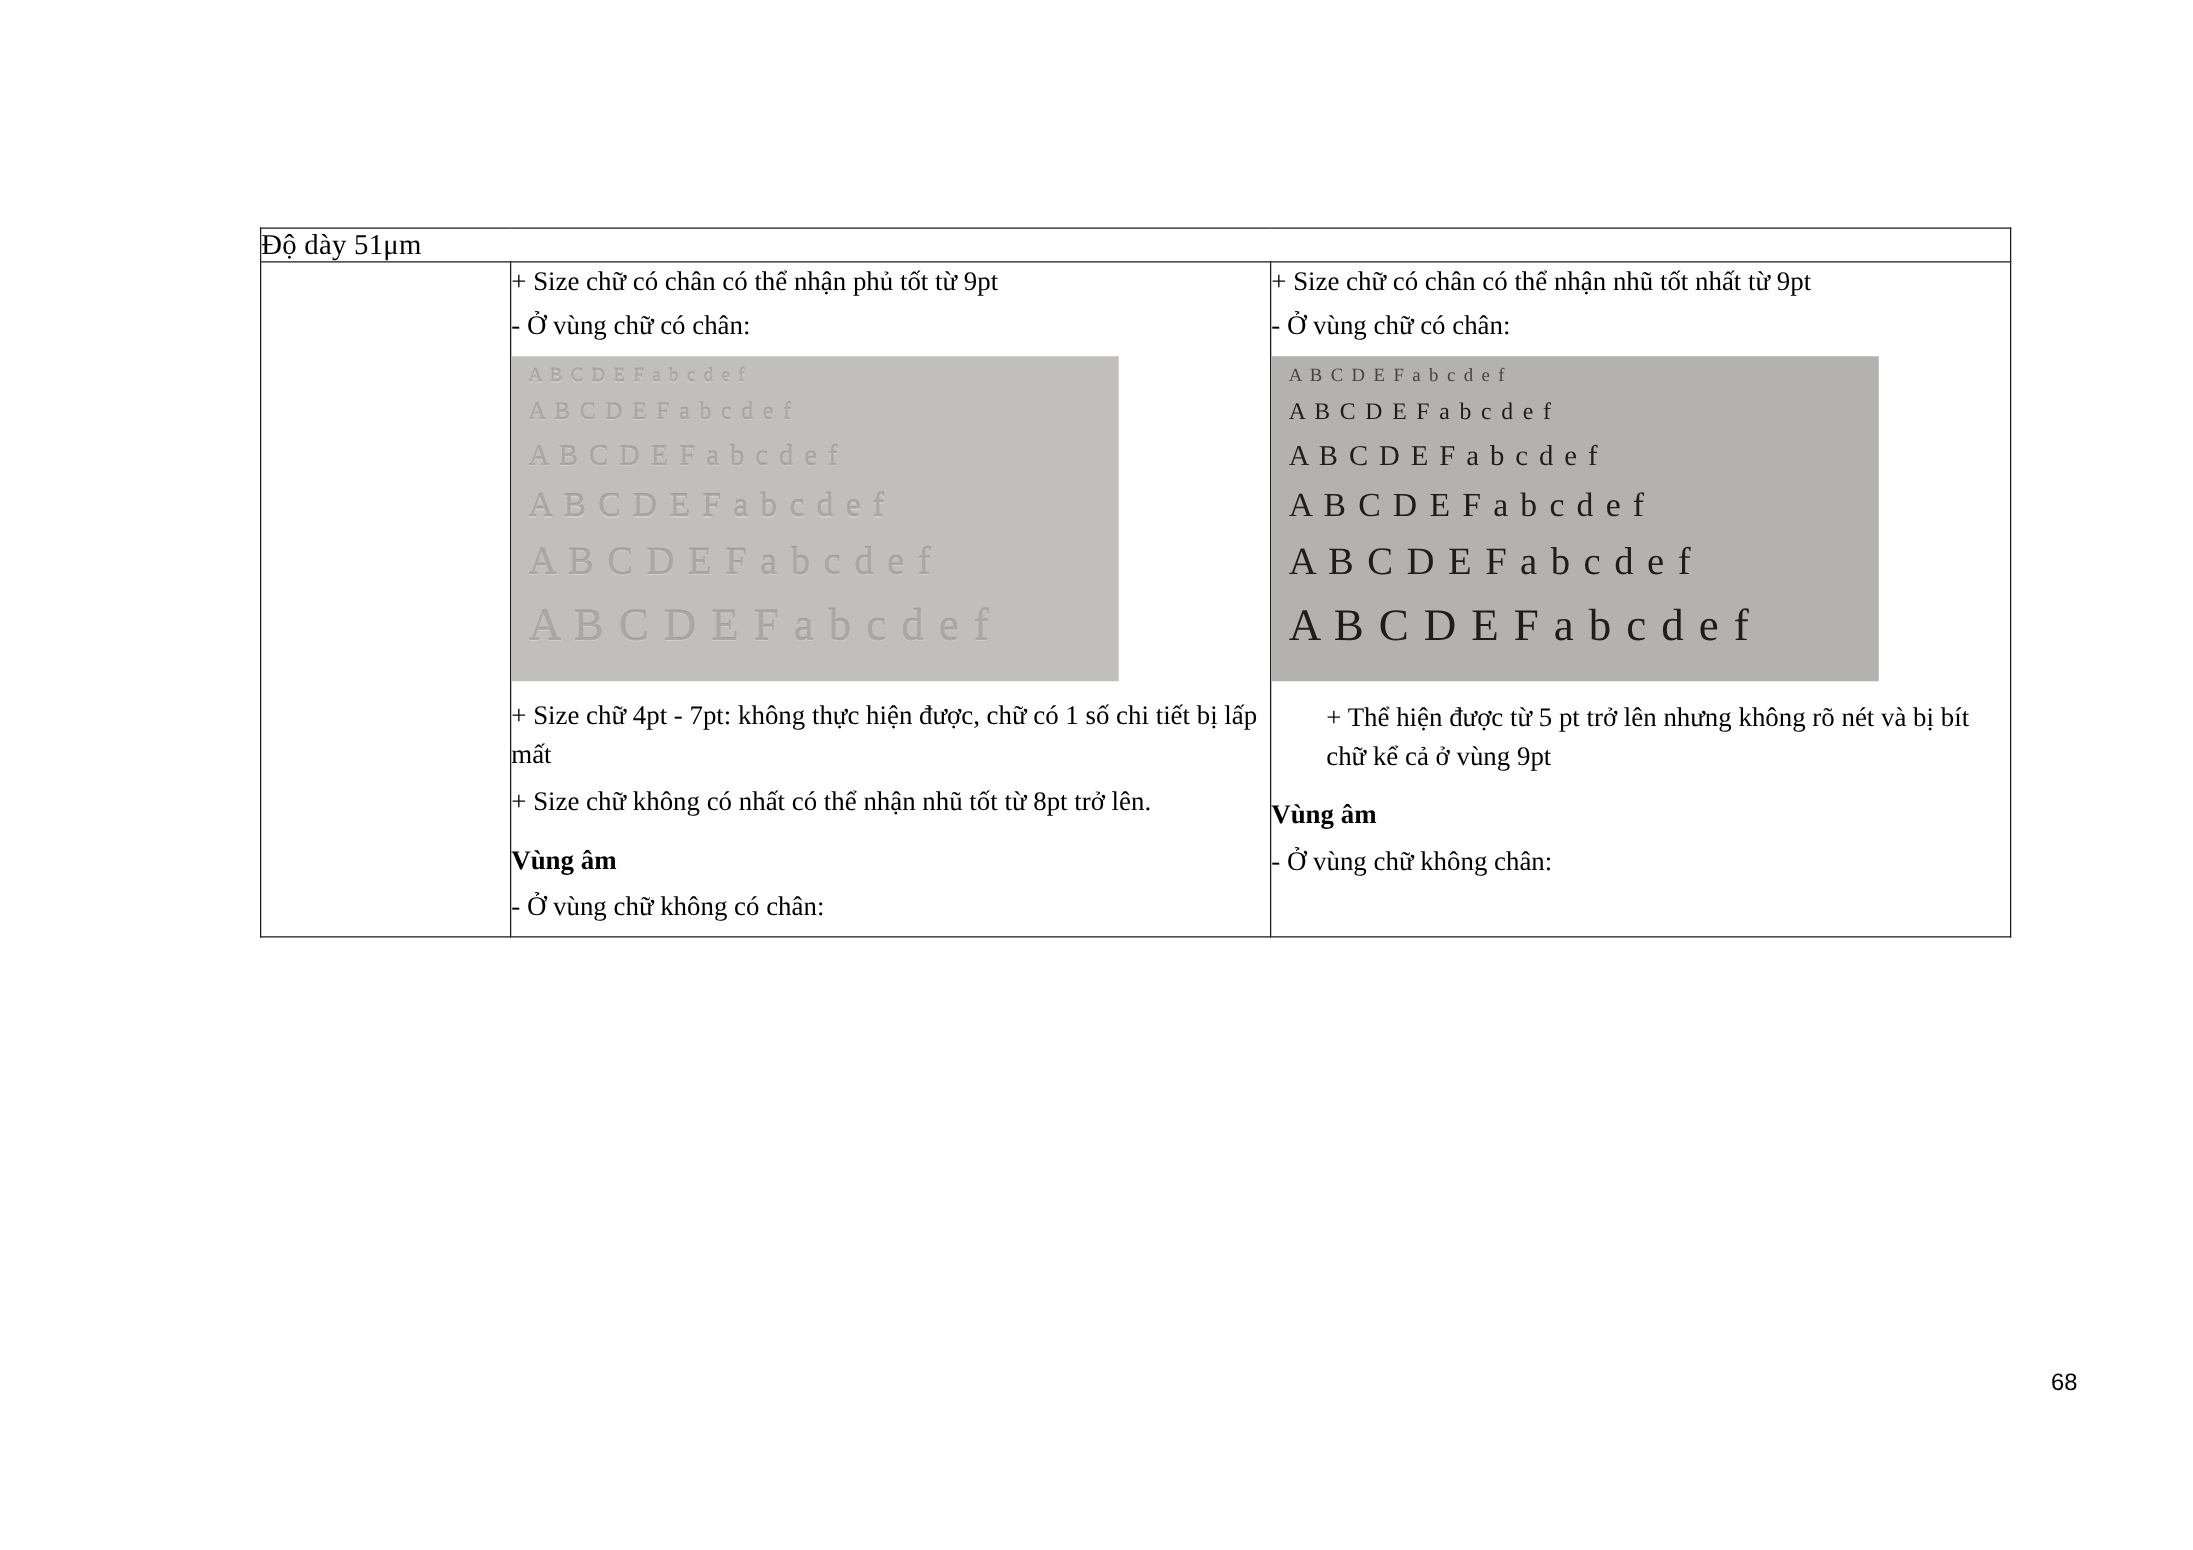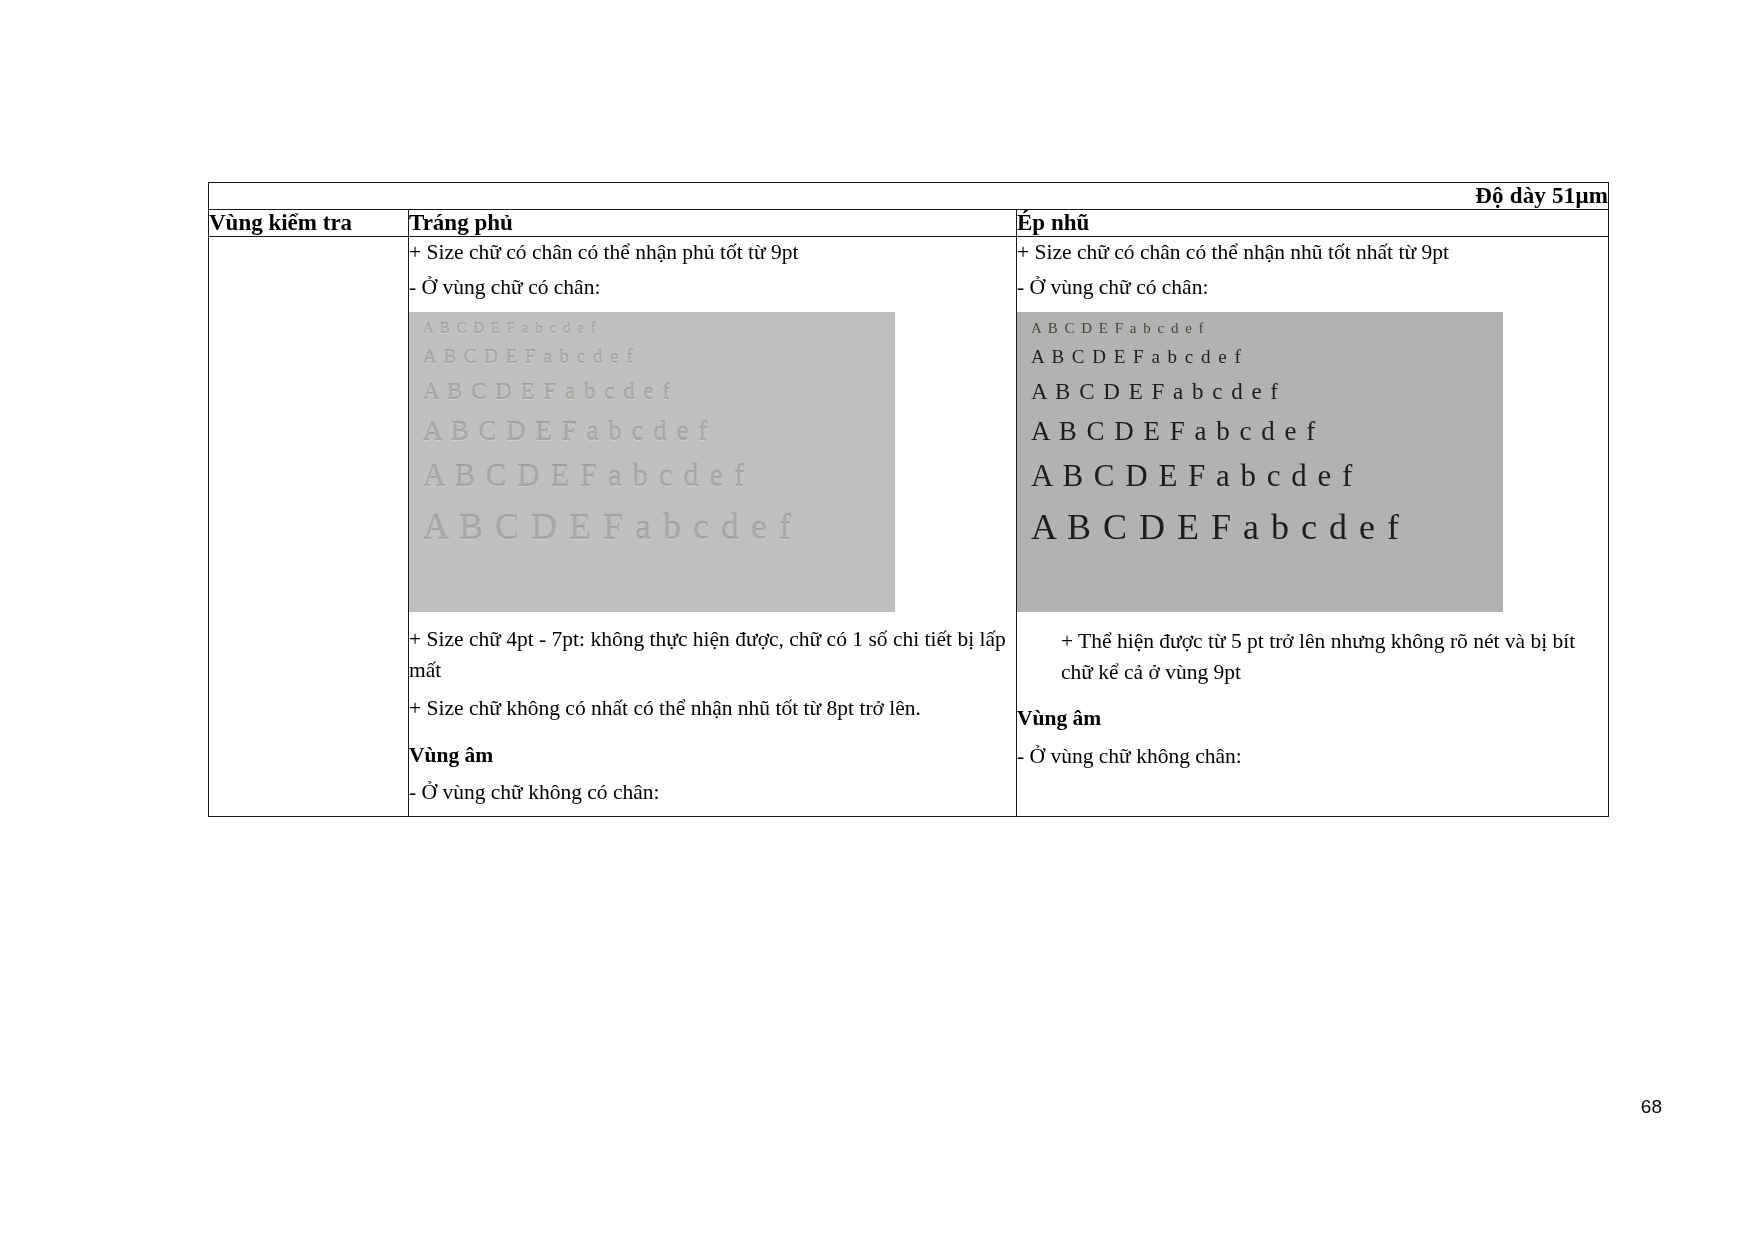--- a/index.html
+++ b/index.html
@@ -30,22 +30,22 @@
     border-collapse: collapse;
     table-layout: fixed;
   }
   .doc-table td {
     border: 1.6px solid #1a1a1a;
     vertical-align: top;
     padding: 0;
   }
 
   .title-cell {
-    text-align: right;
-    font-weight: bold;
+    text-align: left;
+    font-weight: normal;
     font-size: 23px;
     padding: 11px 0 12px 0;
     letter-spacing: 0.2px;
   }
 
   .head-cell {
     font-weight: bold;
     font-size: 23px;
     padding: 10px 0 11px 14px;
   }
@@ -77,21 +77,21 @@
   .line.gap-top {
     margin-top: 14px;
     margin-left: 44px;
   }
 
   
   .specimen {
     margin: 10px 0 12px 0;
     background: #b7b7b7;
     width: 486px;
-    height: 300px;
+    height: 260px;
     position: relative;
     overflow: hidden;
   }
   .specimen.emboss { background: #c0bfbd; }
   .specimen.foil { background: #b3b2b0; }
 
   .spec-row {
     position: absolute;
     left: 14px;
     white-space: nowrap;
@@ -133,25 +133,20 @@
     <colgroup>
       <col class="col-a">
       <col class="col-b">
       <col class="col-c">
     </colgroup>
     <tbody>
       <tr>
         <td class="title-cell" colspan="3">Độ dày 51μm</td>
       </tr>
       <tr>
-        <td class="head-cell">Vùng kiểm tra</td>
-        <td class="head-cell">Tráng phủ</td>
-        <td class="head-cell">Ép nhũ</td>
-      </tr>
-      <tr>
 
         <td class="body-cell left-empty"></td>
 
         <td class="body-cell">
           <p class="line tight">+ Size chữ có chân có thể nhận phủ tốt từ 9pt</p>
           <p class="line">- Ở vùng chữ có chân:</p>
 
           <div class="specimen emboss">
             <div class="spec-row r1">A B C D E F a b c d e f</div>
             <div class="spec-row r2">A B C D E F a b c d e f</div>

